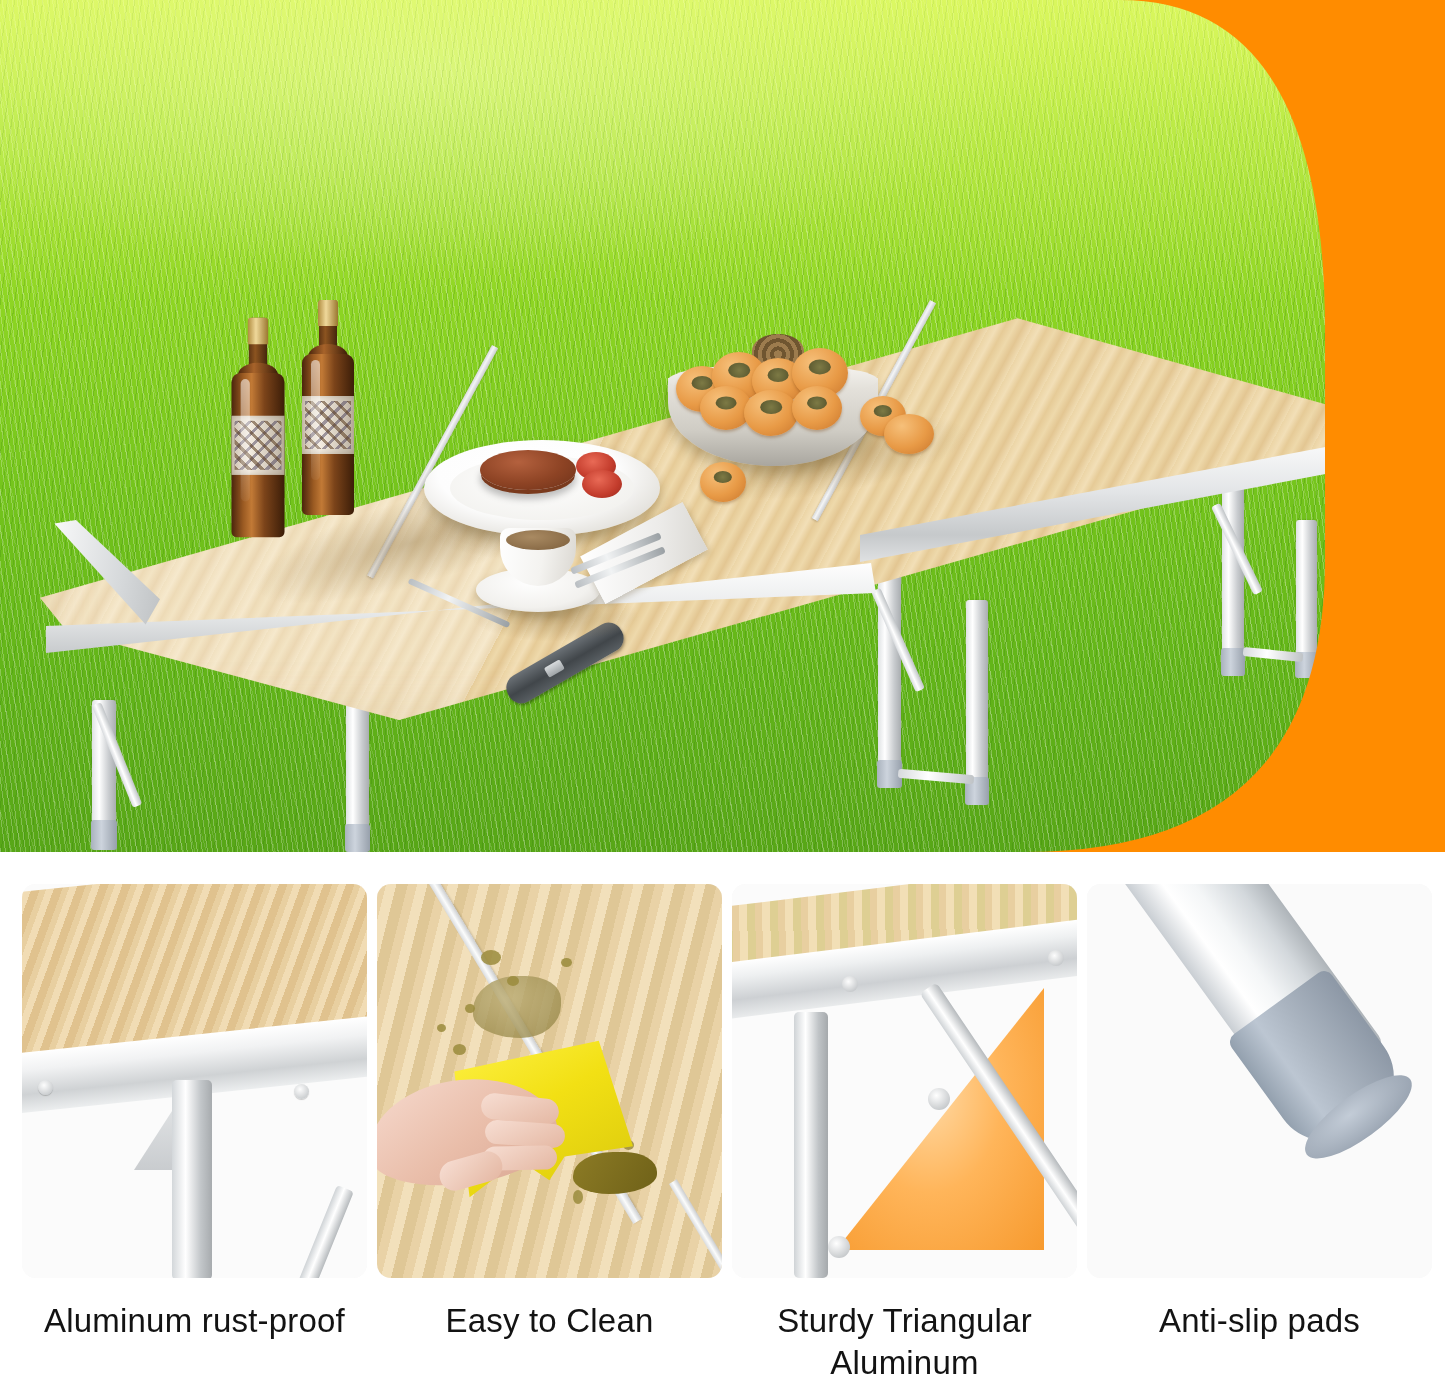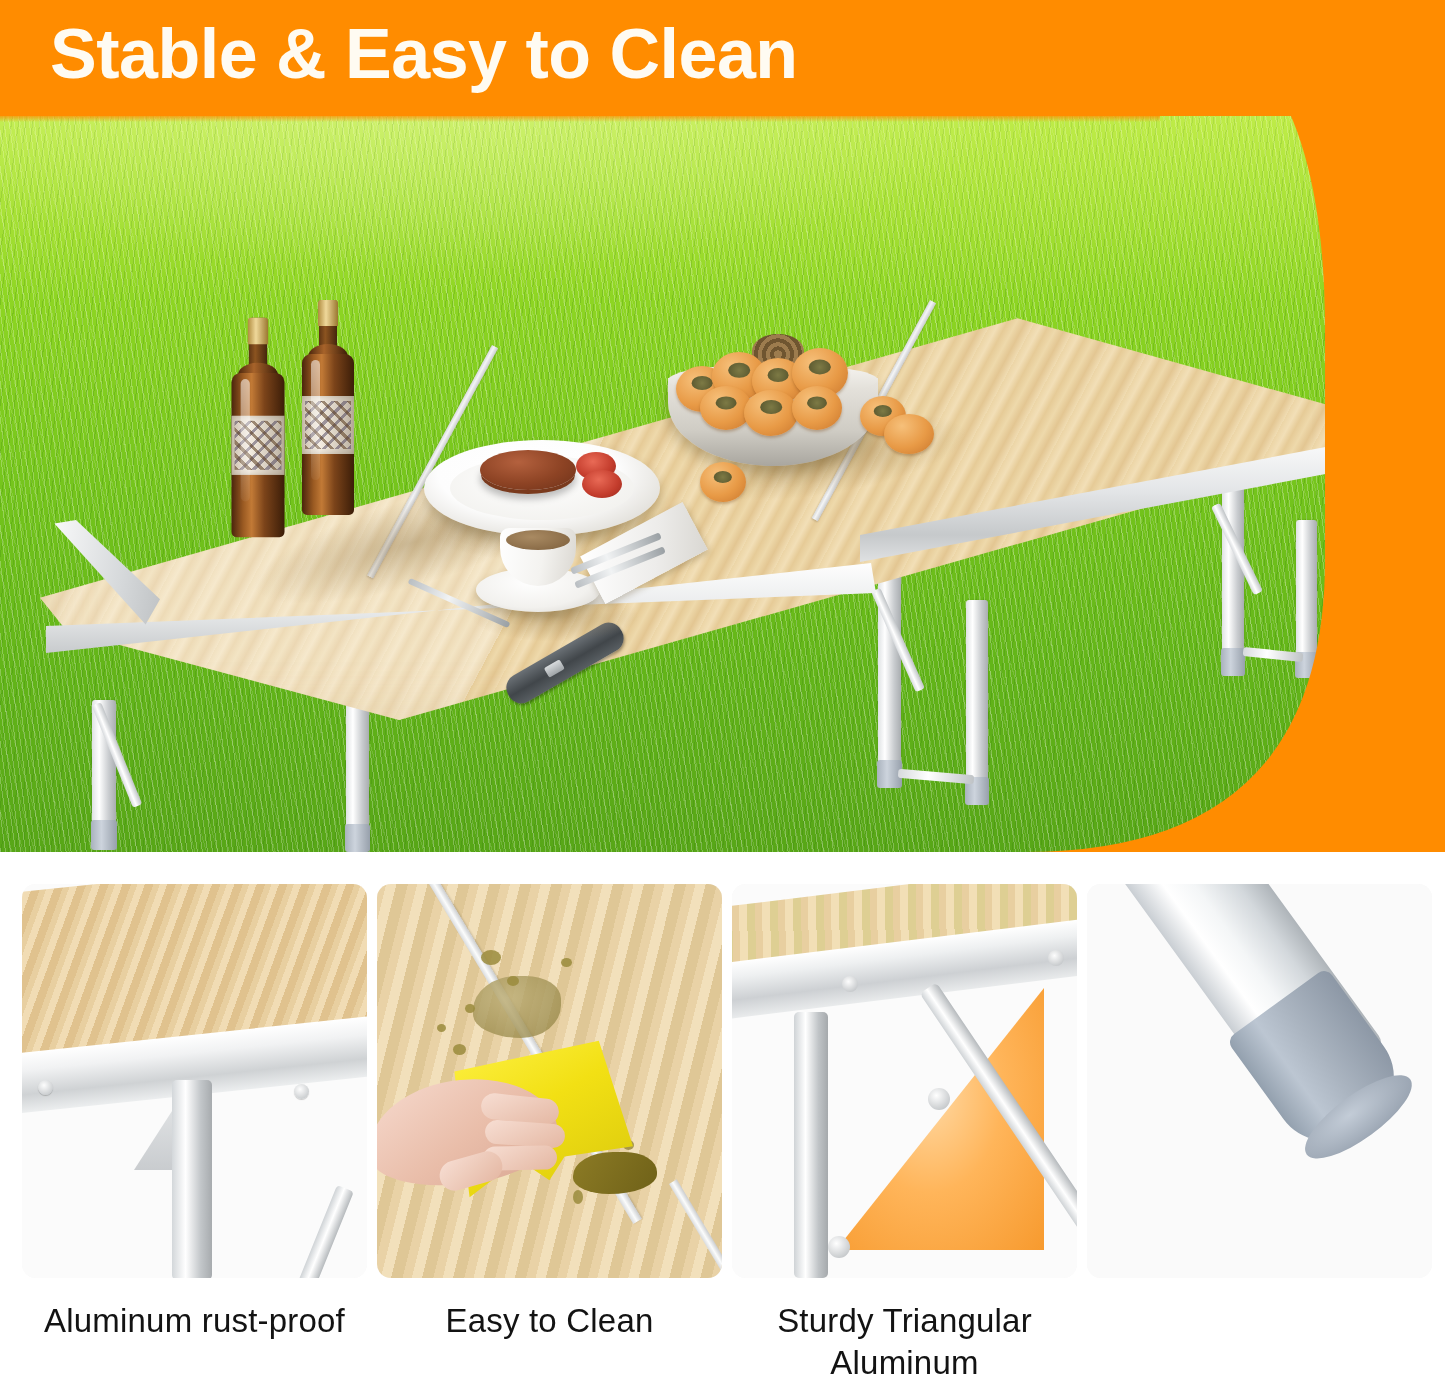--- a/index.html
+++ b/index.html
@@ -398,23 +398,20 @@
         <div class="napkin" style="left:18px;top:6px;"></div>
         <div class="utensil" style="left:0;top:30px;width:96px;height:7px;transform:rotate(-22deg);"></div>
         <div class="utensil" style="left:4px;top:44px;width:96px;height:7px;transform:rotate(-22deg);"></div>
       </div>
 
     </div>
   </div>
 
   <div class="sweep"></div>
 
-  <div class="band">
-    <div class="band-title">Stable &amp; Easy to Clean</div>
-  </div>
 </div>
 
 <div class="thumbs">
 
   <div class="cell c1">
     <div class="card">
       <div class="k2-wood"></div>
       <div class="k2-seam"></div>
       <div class="k2-seam2"></div>
       <div class="k2-pool"></div>
@@ -469,15 +466,16 @@
   </div>
 
   <div class="cell c3">
     <div class="card">
       <div class="k4-bg"></div>
       <div class="k4-tube"></div>
       <div class="k4-cap">
         <div class="k4-cap-face"></div>
       </div>
     </div>
+    <div class="cap-txt">Anti-slip pads</div>
   </div>
 
 </div>
 
 </body></html>

